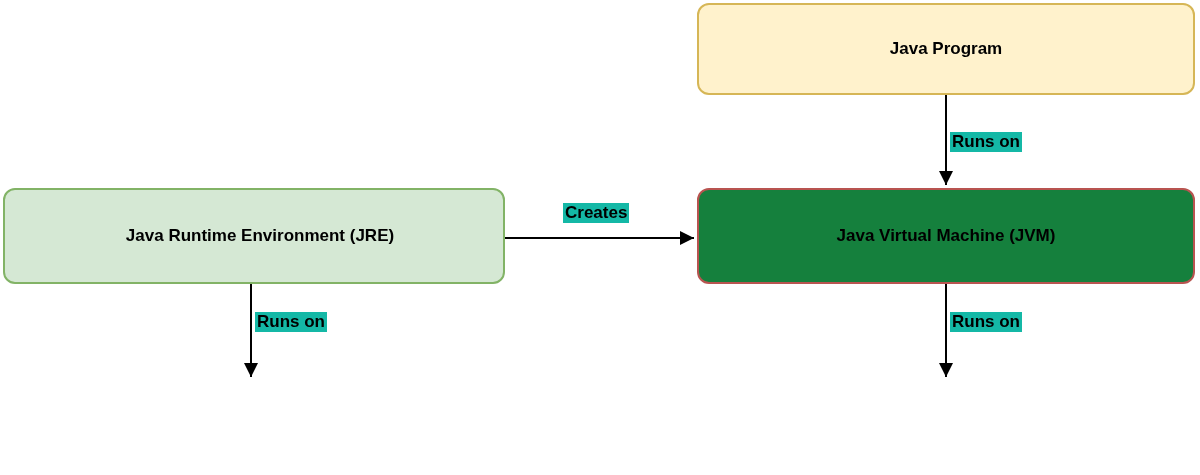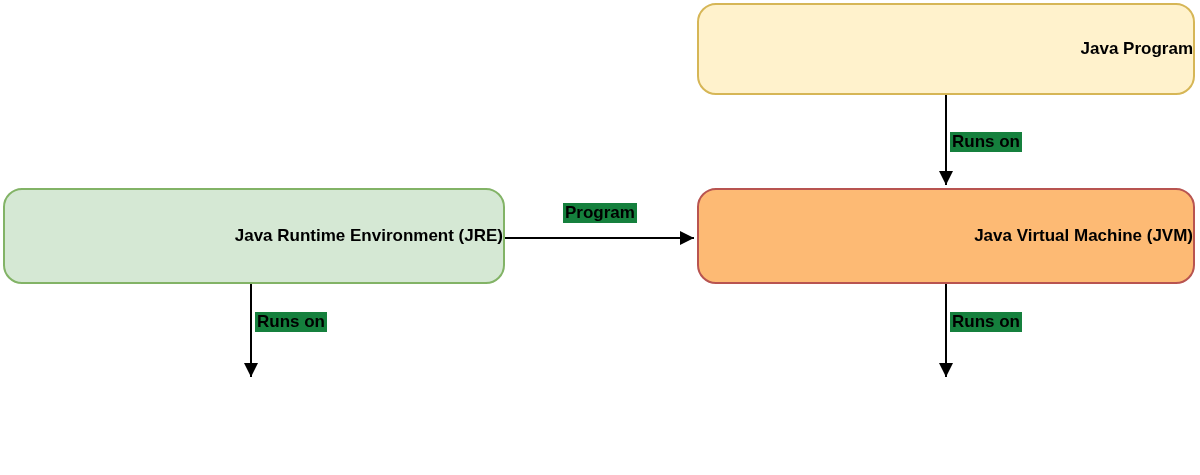--- a/index.html
+++ b/index.html
@@ -12,55 +12,55 @@
     width: 1200px;
     height: 475px;
     background: #ffffff;
     font-family: "Liberation Sans", sans-serif;
     overflow: hidden;
   }
   .node {
     position: absolute;
     display: flex;
     align-items: center;
-    justify-content: flex-end;
-    border-radius: 19px;
+    justify-content: center;
+    border-radius: 12px;
     border: 2px solid #000;
     box-sizing: border-box;
     font-weight: bold;
     font-size: 17px;
     color: #000000;
     text-align: center;
   }
   .node-java-program {
     left: 697px; top: 3px; width: 498px; height: 92px;
     background: #FFF2CC; border-color: #D6B656;
   }
   .node-jre {
     left: 3px; top: 188px; width: 502px; height: 96px;
     background: #D5E8D4; border-color: #82B366; padding-left: 12px;
   }
   .node-jvm {
     left: 697px; top: 188px; width: 498px; height: 96px;
-    background: #fdba74; border-color: #B85450;
+    background: #15803d; border-color: #B85450;
   }
   .node-os {
     left: 3px; top: 380px; width: 1192px; height: 91px;
     background: #E1D5E7; border-color: #9673A6;
   }
   .edges {
     position: absolute;
     left: 0; top: 0;
     width: 1200px;
     height: 475px;
     pointer-events: none;
   }
   .edge-label {
     position: absolute;
-    background: #15803d;
+    background: #14b8a6;
     color: #000000;
     font-weight: bold;
     font-size: 17px;
     line-height: 20px;
     padding: 0 2px;
     white-space: nowrap;
   }
   .lbl-runs-top   { left: 950px; top: 132px; }
   .lbl-creates    { left: 563px; top: 203px; }
   .lbl-runs-left  { left: 255px; top: 312px; }
@@ -91,19 +91,19 @@
     <span>Java Runtime Environment (JRE)</span>
   </div>
 
   <div class="node node-jvm">
     <span>Java Virtual Machine (JVM)</span>
   </div>
 
 
   <span class="edge-label lbl-runs-top">Runs on</span>
 
-  <span class="edge-label lbl-creates">Program</span>
+  <span class="edge-label lbl-creates">Creates</span>
 
   <span class="edge-label lbl-runs-left">Runs on</span>
 
   <span class="edge-label lbl-runs-right">Runs on</span>
 
 </div>
 
 </body></html>

